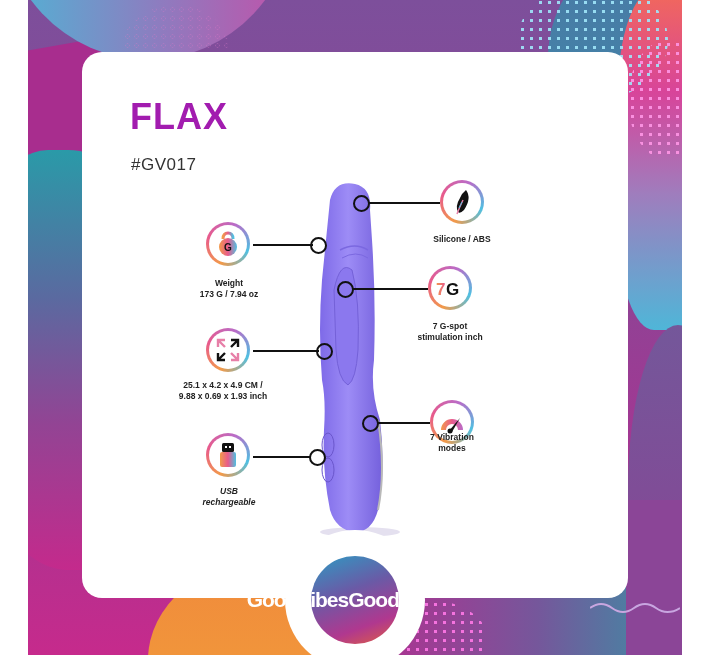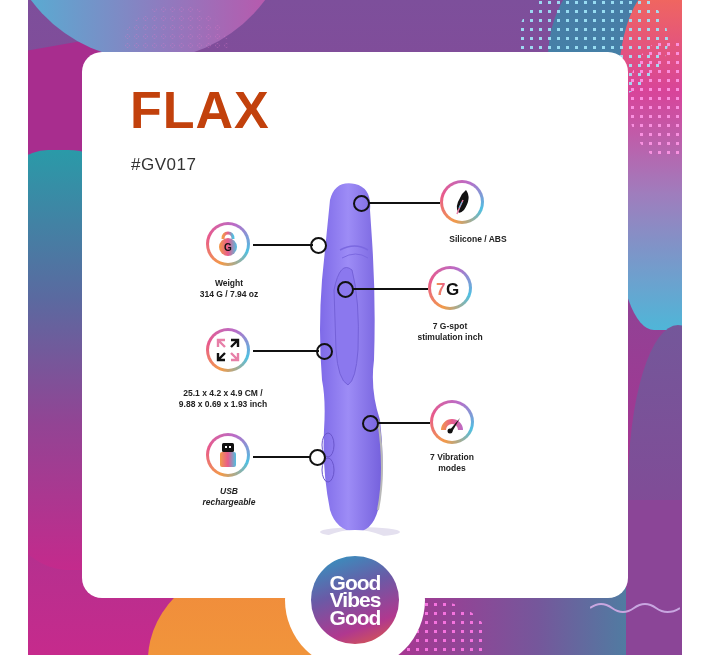--- a/index.html
+++ b/index.html
@@ -22,23 +22,23 @@
   .d1{left:490px;top:-20px;width:150px;height:120px;}
   .d2{left:340px;top:600px;width:120px;height:80px;background-image:radial-gradient(circle,rgba(255,120,230,.9) 1.6px,transparent 2px);}
   .d3{left:600px;top:40px;width:80px;height:120px;background-image:radial-gradient(circle,rgba(255,150,230,.9) 1.6px,transparent 2px);}
   .ring-dots{position:absolute;left:95px;top:5px;width:105px;height:80px;border-radius:50%;
         background-image:radial-gradient(circle,transparent 1.4px,rgba(220,120,200,.8) 1.6px,transparent 2.3px);background-size:9px 9px;}
   .wave{position:absolute;left:590px;top:600px;width:90px;height:16px;}
   .card{position:absolute;left:82px;top:52px;width:546px;height:546px;background:#ffffff;border-radius:20px;}
   .logo-ring{position:absolute;left:285px;top:530px;width:140px;height:140px;border-radius:50%;background:#ffffff;}
   .logo{position:absolute;left:311px;top:556px;width:88px;height:88px;border-radius:50%;
         background:linear-gradient(160deg,#2e9bc3 0%,#6a5aa6 40%,#b0388f 75%,#e0603f 100%);
-        display:flex;flex-direction:column;align-items:center;justify-content:center;color:#fff;font-weight:bold;line-height:0.82;}
+        display:flex;align-items:center;justify-content:flex-end;color:#fff;font-weight:bold;line-height:0.82;}
   .logo span{font-size:21px;font-family:"Liberation Sans",sans-serif;letter-spacing:-1px;}
-  .title{position:absolute;left:130px;top:84px;font-size:52px;font-weight:bold;color:#c2410c;letter-spacing:1px;line-height:1;}
+  .title{position:absolute;left:130px;top:99px;font-size:36px;font-weight:bold;color:#a21caf;letter-spacing:1px;line-height:1;}
   .sku{position:absolute;left:131px;top:155px;font-size:17px;color:#333;letter-spacing:0.5px;}
   .feat{position:absolute;text-align:center;width:140px;font-size:8.5px;font-weight:bold;color:#222;line-height:1.25;}
   .ic{position:absolute;width:44px;height:44px;border-radius:50%;
       background:conic-gradient(from 200deg,#f29a4a,#e85a8c,#b96cc8,#4fc0e2,#f29a4a);}
   .ic .inner{position:absolute;left:3px;top:3px;width:38px;height:38px;border-radius:50%;background:#fff;display:flex;align-items:center;justify-content:center;}
   .line{position:absolute;height:2px;background:#111;}
   .dot{position:absolute;width:13px;height:13px;border:2.5px solid #111;border-radius:50%;background:transparent;}
   .product{position:absolute;left:300px;top:180px;width:120px;height:360px;}
 </style>
 </head>
@@ -115,36 +115,36 @@
           </linearGradient>
         </defs>
       <path d="M7 8 Q7 2 12 2 Q17 2 17 8" fill="none" stroke="url(#kg)" stroke-width="3"></path>
       <circle cx="12" cy="16" r="9" fill="url(#kg)"></circle>
       <text x="12" y="20" font-size="10" font-weight="bold" text-anchor="middle" fill="#111" font-family="Liberation Sans, sans-serif">G</text>
     </svg>
   </div>
 </div>
 <div class="feat" style="left:159px;top:278px;">
   <div>Weight</div>
-  <div>314 G / 7.94 oz</div>
+  <div>173 G / 7.94 oz</div>
 </div>
 
 <div class="ic" style="left:206px;top:328px;">
   <div class="inner">
     <svg width="26" height="26" viewBox="0 0 26 26">
       <g stroke-width="2.4" fill="none">
         <path d="M10 3 H3 V10 M3 3 L10 10" stroke="#e77fa8"></path>
         <path d="M16 3 H23 V10 M23 3 L16 10" stroke="#111"></path>
         <path d="M3 16 V23 H10 M3 23 L10 16" stroke="#111"></path>
         <path d="M23 16 V23 H16 M23 23 L16 16" stroke="#e77fa8"></path>
       </g>
     </svg>
   </div>
 </div>
-<div class="feat" style="left:153px;top:388px;">
+<div class="feat" style="left:153px;top:380px;">
   <div>25.1 x 4.2 x 4.9 CM /</div>
   <div>9.88 x 0.69 x 1.93 inch</div>
 </div>
 
 <div class="ic" style="left:206px;top:433px;">
   <div class="inner">
     <svg width="18" height="26" viewBox="0 0 18 26">
       <defs>
           <linearGradient id="ug" x1="0" x2="1">
             <stop offset="0" stop-color="#f29a4a"></stop>
@@ -166,21 +166,21 @@
 
 <div class="ic" style="left:440px;top:180px;">
   <div class="inner">
     <svg width="20" height="28" viewBox="0 0 20 28">
       <path d="M14 2 Q20 10 12 22 Q8 26 6 24 Q3 18 8 10 Q10 5 14 2 Z" fill="#111"></path>
       <path d="M11 12 Q8 18 5 26" stroke="#e77fa8" stroke-width="1.5" fill="none"></path>
       <path d="M10 14 Q9 16 7 20" stroke="#4fc0e2" stroke-width="1" fill="none"></path>
     </svg>
   </div>
 </div>
-<div class="feat" style="left:408px;top:234px;">
+<div class="feat" style="left:392px;top:234px;">
   <div>Silicone / ABS</div>
 </div>
 
 <div class="ic" style="left:428px;top:266px;">
   <div class="inner">
     <svg width="30" height="20" viewBox="0 0 30 20">
       <defs>
           <linearGradient id="sg" x1="0" x2="1">
             <stop offset="0" stop-color="#f29a4a"></stop>
             <stop offset="1" stop-color="#e85a8c"></stop>
@@ -205,21 +205,21 @@
             <stop offset="0.5" stop-color="#e85a8c"></stop>
             <stop offset="1" stop-color="#b96cc8"></stop>
           </linearGradient>
         </defs>
       <path d="M3 20 A11 11 0 0 1 25 20 L20 20 A6 6 0 0 0 8 20 Z" fill="url(#gg)"></path>
       <path d="M10 22 L22 8 L14 22 Z" fill="#111"></path>
       <circle cx="12" cy="21" r="2.5" fill="#111"></circle>
     </svg>
   </div>
 </div>
-<div class="feat" style="left:382px;top:452px;text-align:center;">
+<div class="feat" style="left:382px;top:432px;text-align:center;">
   <div>7 Vibration</div>
   <div>modes</div>
 </div>
 
 <div class="logo-ring"></div>
 <div class="logo">
   <span>Good</span>
   <span>Vibes</span>
   <span>Good</span>
 </div>

